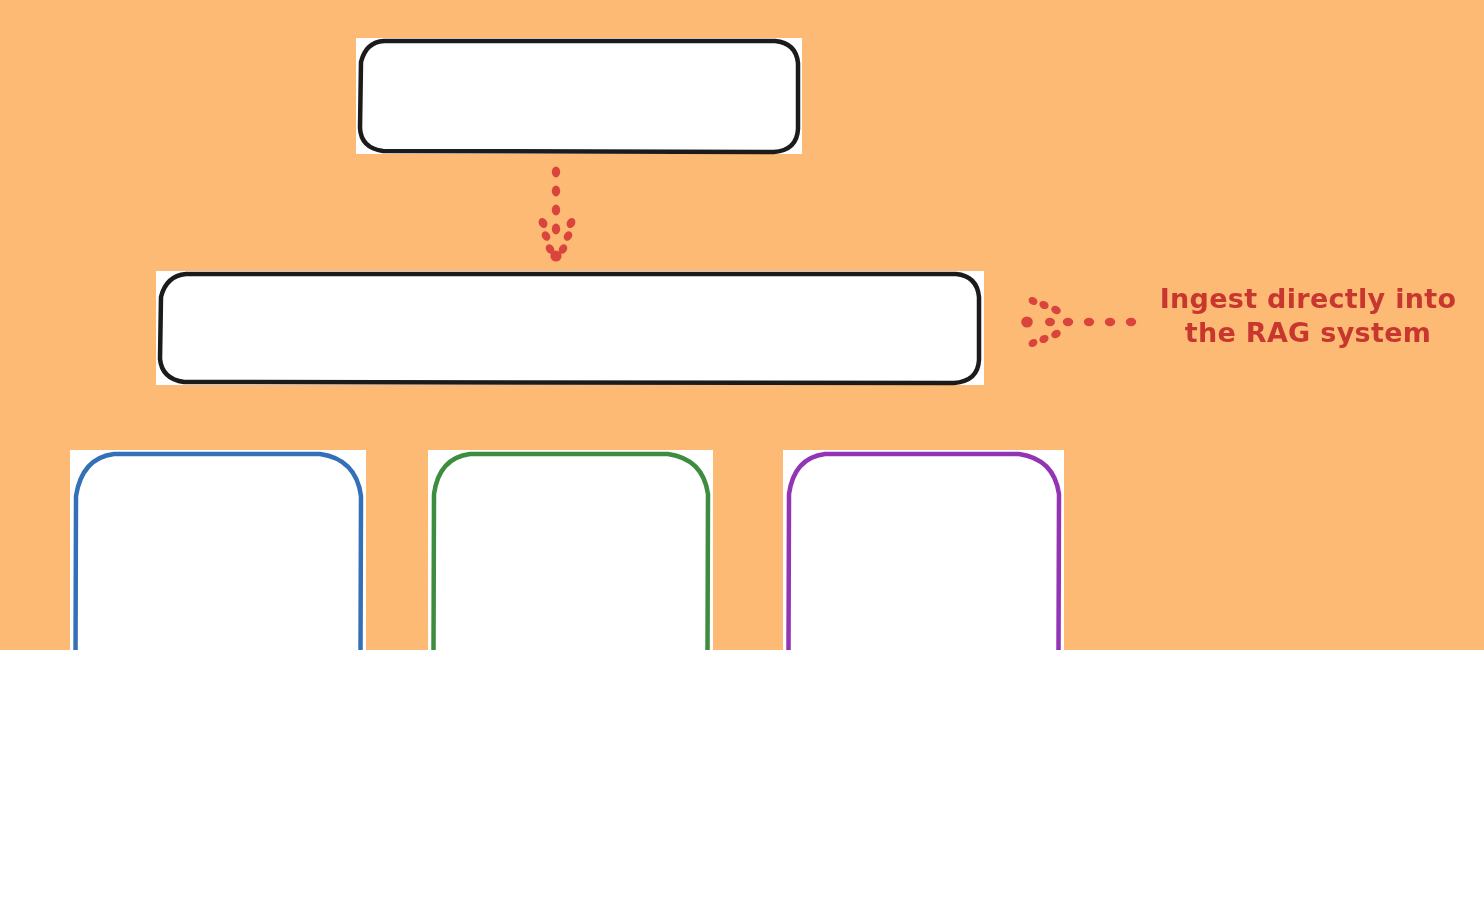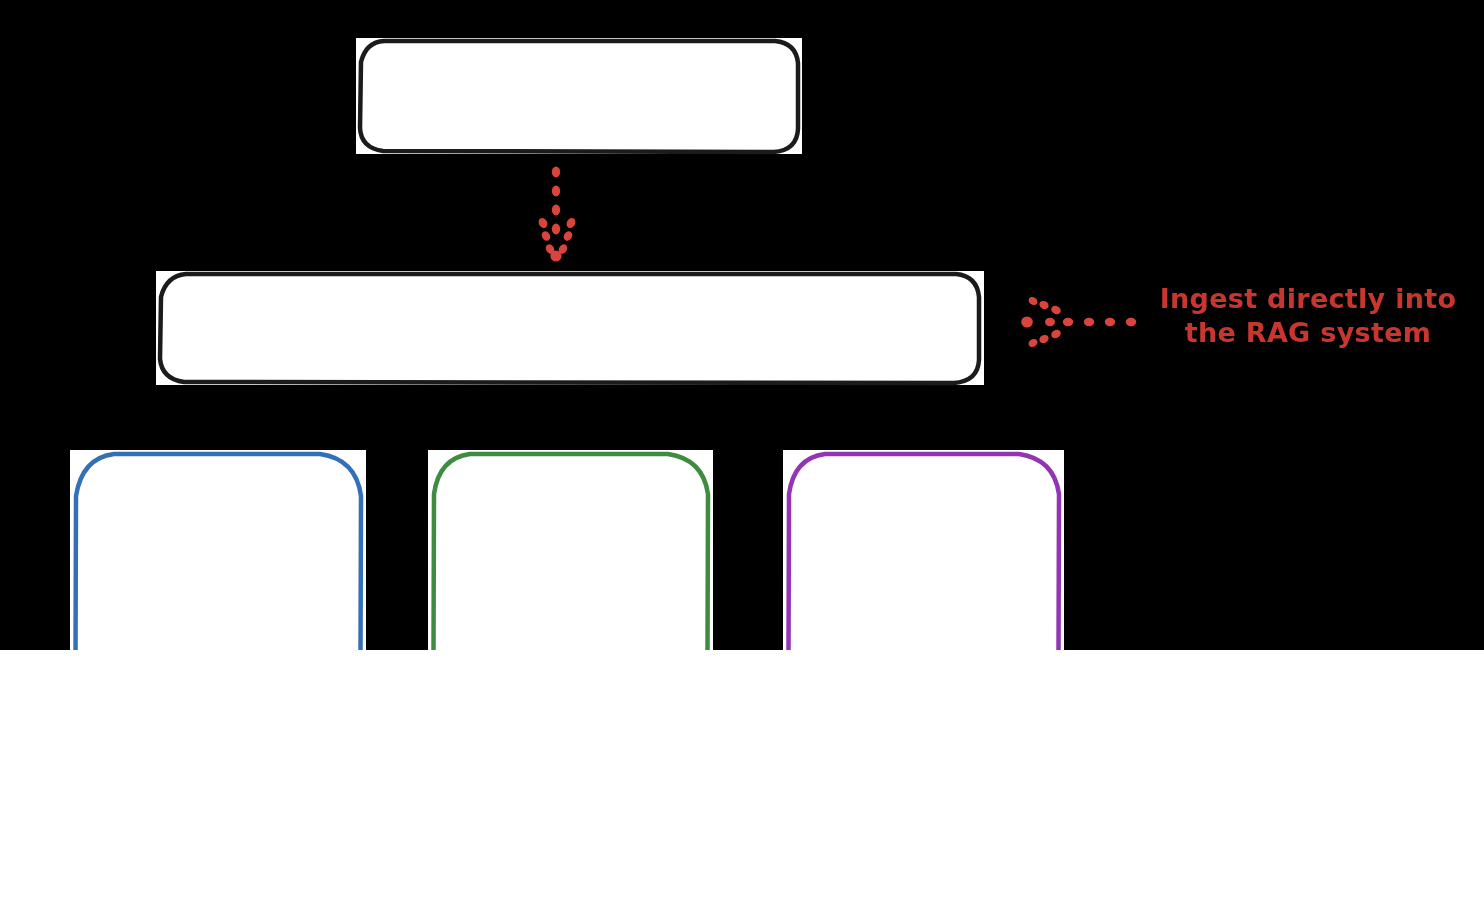--- a/index.html
+++ b/index.html
@@ -8,21 +8,21 @@
     padding: 0;
     background: #ffffff;
   }
   body {
     font-family: "DejaVu Sans", sans-serif;
   }
   #canvas {
     position: relative;
     width: 1484px;
     height: 650px;
-    background: #000000;
+    background: #fdba74;
     overflow: hidden;
     text-decoration: underline;
   }
 
   
   .node {
     position: absolute;
     box-sizing: border-box;
     display: flex;
     align-items: center;

